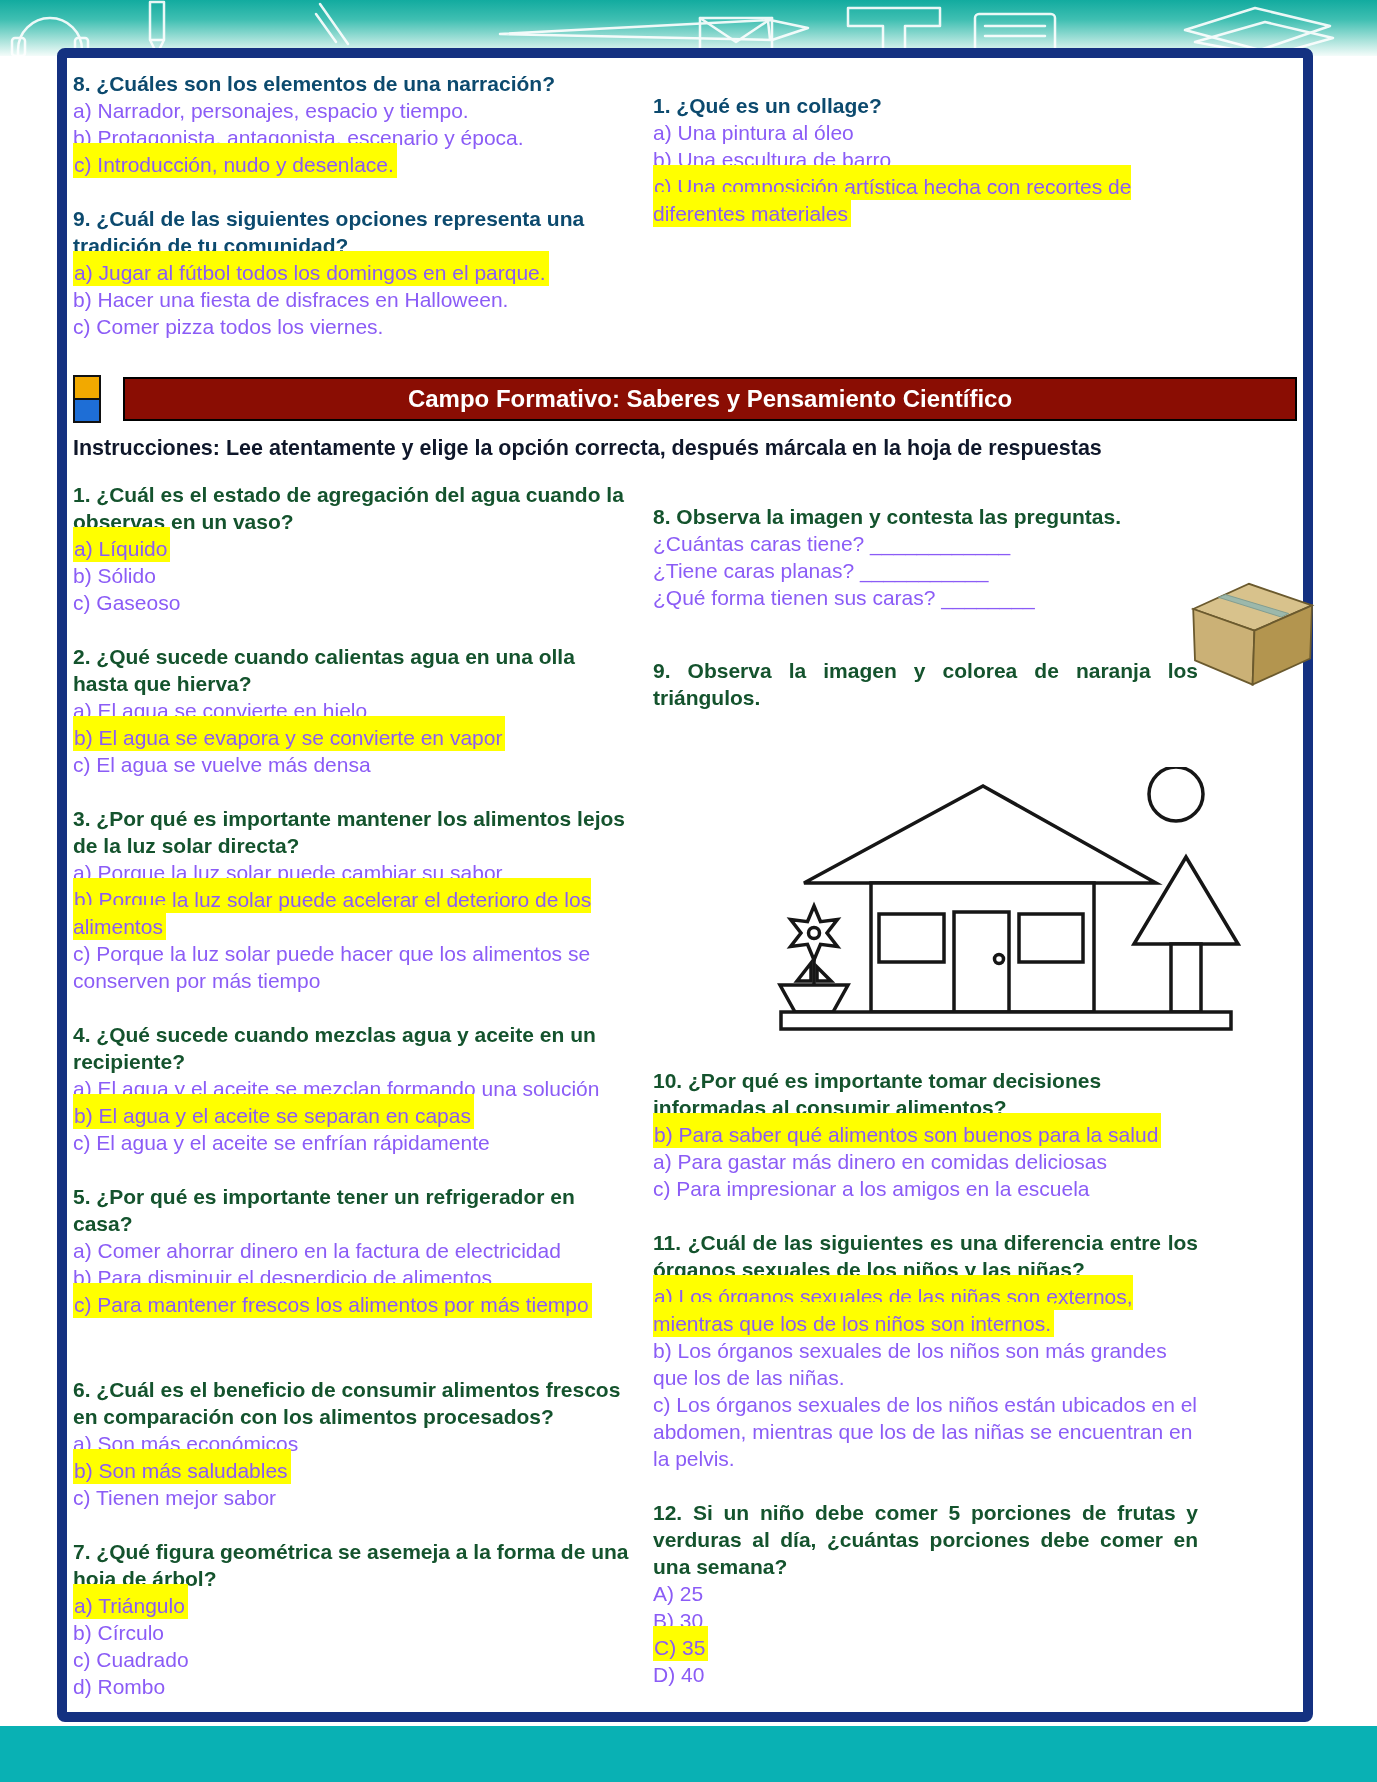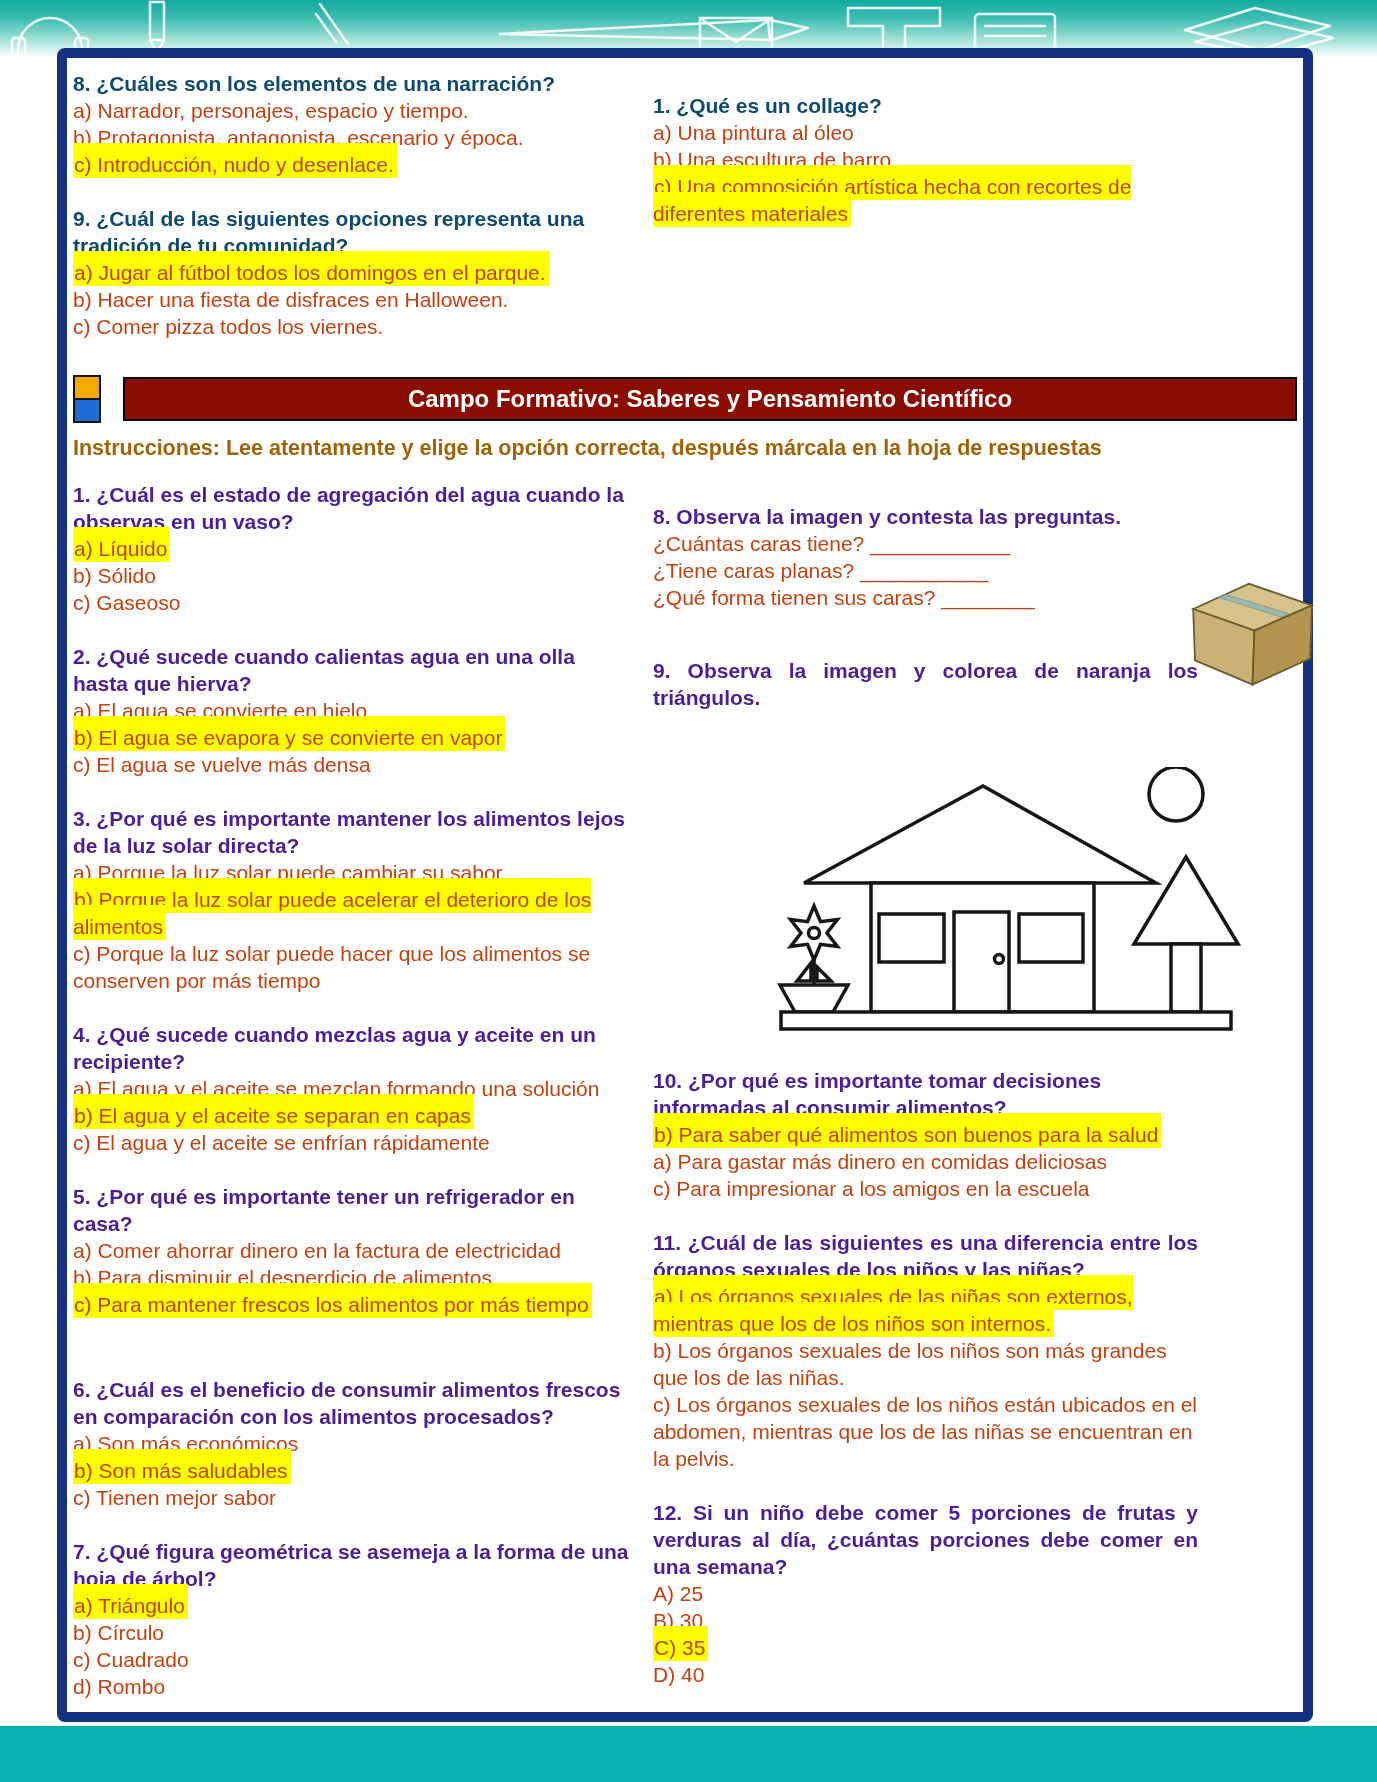--- a/index.html
+++ b/index.html
@@ -22,36 +22,36 @@
   .content{position:relative;padding:12px 6px 0 6px;}
   .row{display:flex;}
   .col-left{width:560px;flex:0 0 560px;}
   .col-gap{width:20px;flex:0 0 20px;}
   .col-right{width:545px;flex:0 0 545px;}
   .offset-top{padding-top:22px;}
   
   .question{margin-bottom:27px;position:relative;}
   .q-heading{font-weight:bold;font-size:21px;line-height:27px;}
   .top-theme .q-heading{color:#0c4a6e;}
-  .sci-theme .q-heading{color:#4c1d95;}
+  .sci-theme .q-heading{color:#14532d;}
   .justify{text-align:justify;}
-  .option,.fill-line{font-size:21px;line-height:27px;color:#c2410c;}
+  .option,.fill-line{font-size:21px;line-height:27px;color:#8b5cf6;}
   .hl{background:#ffff00;padding:10px 3px 2px 1px;}
   
   .banner-row{display:flex;align-items:center;margin:6px 0 10px 0;height:52px;}
   .squares{width:30px;flex:0 0 30px;display:flex;flex-direction:column;}
   .sq{width:28px;height:25px;border:2px solid #111;box-sizing:border-box;}
   .sq-yellow{background:#f2a900;}
   .sq-blue{background:#1e6ed6;margin-top:-2px;}
   .banner-bar{
     flex:1;height:44px;background:#8a0d03;border:2px solid #000;box-sizing:border-box;
     display:flex;align-items:center;justify-content:center;
     color:#fff;font-weight:bold;font-size:24px;margin-left:20px;
   }
-  .instructions{font-weight:bold;font-size:21.5px;line-height:26px;margin:4px 0 20px 0;color:#a16207;}
+  .instructions{font-weight:bold;font-size:21.5px;line-height:26px;margin:4px 0 20px 0;color:#0f172a;}
   
   .box-figure{position:absolute;left:533px;top:70px;}
   .house-figure{display:block;margin:56px 0 30px 118px;}
   .q8-box{min-height:120px;margin-bottom:34px;}
 </style>
 </head>
 <body>
 
 <div class="top-band">
   <svg width="1377" height="56" viewBox="0 0 1377 56">

